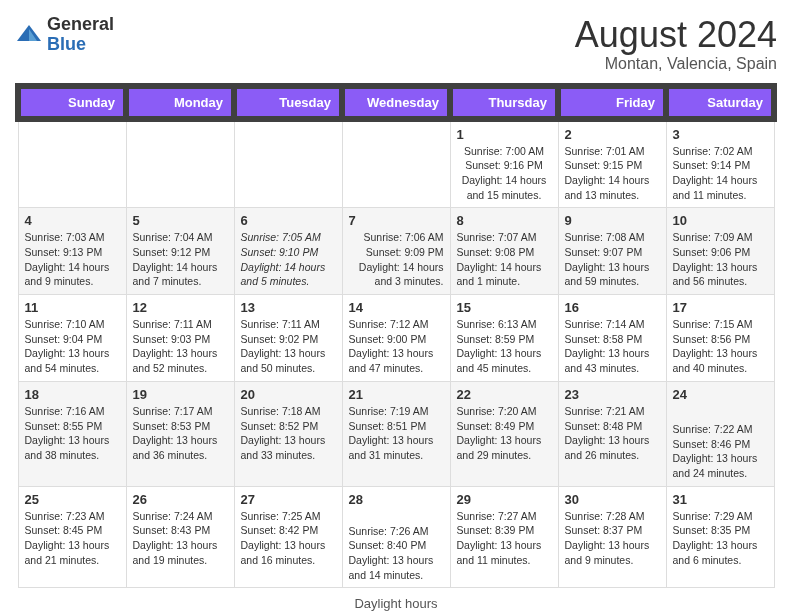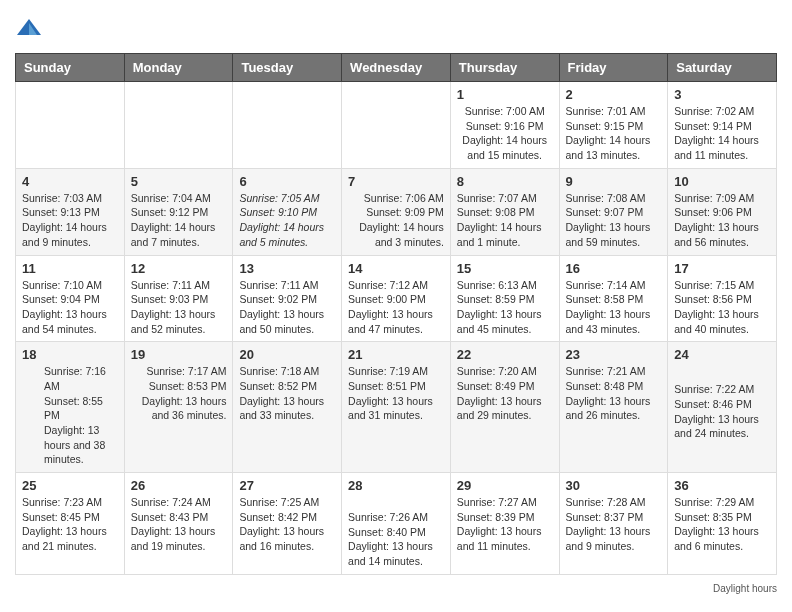--- a/index.html
+++ b/index.html
@@ -52,27 +52,27 @@
     .location {
       font-size: 16px;
       color: #555;
     }
     .calendar-table {
       width: 100%;
       border-collapse: collapse;
       border: 1px solid #ccc;
     }
     .calendar-table th {
-      background-color: #737373;
+      background-color: #8b5cf6;
       color: #fff;
-      text-align: left;
+      text-align: right;
       padding: 6px 8px;
       font-size: 13px;
       font-weight: bold;
-      border: 1px solid #404040;
+      border: 6px solid #404040;
     }
     .calendar-table td {
       vertical-align: top;
       padding: 5px 6px;
       border: 1px solid #ddd;
       width: calc(100% / 7);
       min-height: 80px;
       background: #fff;
       font-size: 11px;
       color: #333;
@@ -89,36 +89,42 @@
     .day-info {
       font-size: 10.5px;
       line-height: 1.4;
       color: #333;
     }
     .empty-cell {
       background: #f9f9f9;
     }
     .footer {
       margin-top: 8px;
-      font-size: 10px;
+      font-size: 13px;
       color: #555;
-      text-align: right;
+      text-align: center;
     }
   </style>
 </head>
 <body>
 
 <div class="header">
   <div class="logo">
     <svg class="logo-icon" viewBox="0 0 28 28">
       <polygon points="14,4 26,20 2,20" fill="#2a6db5"></polygon>
       <polygon points="14,8 22,20 14,20" fill="#5a9fd4"></polygon>
     </svg>
+    <div class="logo-text">
+      <span class="logo-general">General</span>
+      <span class="logo-blue">Blue</span>
+    </div>
   </div>
   <div class="title-section">
+    <div class="month-year">August 2024</div>
+    <div class="location">Montan, Valencia, Spain</div>
   </div>
 </div>
 
 <table class="calendar-table">
   <thead>
     <tr>
     <th>Sunday</th>
         <th>Monday</th>
         <th>Tuesday</th>
         <th>Wednesday</th>
@@ -236,27 +242,27 @@
         <td>
           <span class="day-number">17</span>
           <div class="day-info" style="white-space: pre-line;">Sunrise: 7:15 AM
 Sunset: 8:56 PM
 Daylight: 13 hours and 40 minutes.</div>
         </td>
       </tr>
       <tr>
         <td>
           <span class="day-number">18</span>
-          <div class="day-info" style="white-space: pre-line; margin-left: 22px;">Sunrise: 7:16 AM
+          <div class="day-info" style="white-space: pre-line;">Sunrise: 7:16 AM
 Sunset: 8:55 PM
 Daylight: 13 hours and 38 minutes.</div>
         </td>
         <td>
           <span class="day-number">19</span>
-          <div class="day-info" style="white-space: pre-line; text-align: right;">Sunrise: 7:17 AM
+          <div class="day-info" style="white-space: pre-line;">Sunrise: 7:17 AM
 Sunset: 8:53 PM
 Daylight: 13 hours and 36 minutes.</div>
         </td>
         <td>
           <span class="day-number">20</span>
           <div class="day-info" style="white-space: pre-line;">Sunrise: 7:18 AM
 Sunset: 8:52 PM
 Daylight: 13 hours and 33 minutes.</div>
         </td>
         <td>
@@ -315,21 +321,21 @@
 Sunset: 8:39 PM
 Daylight: 13 hours and 11 minutes.</div>
         </td>
         <td>
           <span class="day-number">30</span>
           <div class="day-info" style="white-space: pre-line;">Sunrise: 7:28 AM
 Sunset: 8:37 PM
 Daylight: 13 hours and 9 minutes.</div>
         </td>
         <td>
-          <span class="day-number">36</span>
+          <span class="day-number">31</span>
           <div class="day-info" style="white-space: pre-line;">Sunrise: 7:29 AM
 Sunset: 8:35 PM
 Daylight: 13 hours and 6 minutes.</div>
         </td>
       </tr>
     </tbody>
 </table>
 
 <div class="footer">
   <span>Daylight hours</span>

